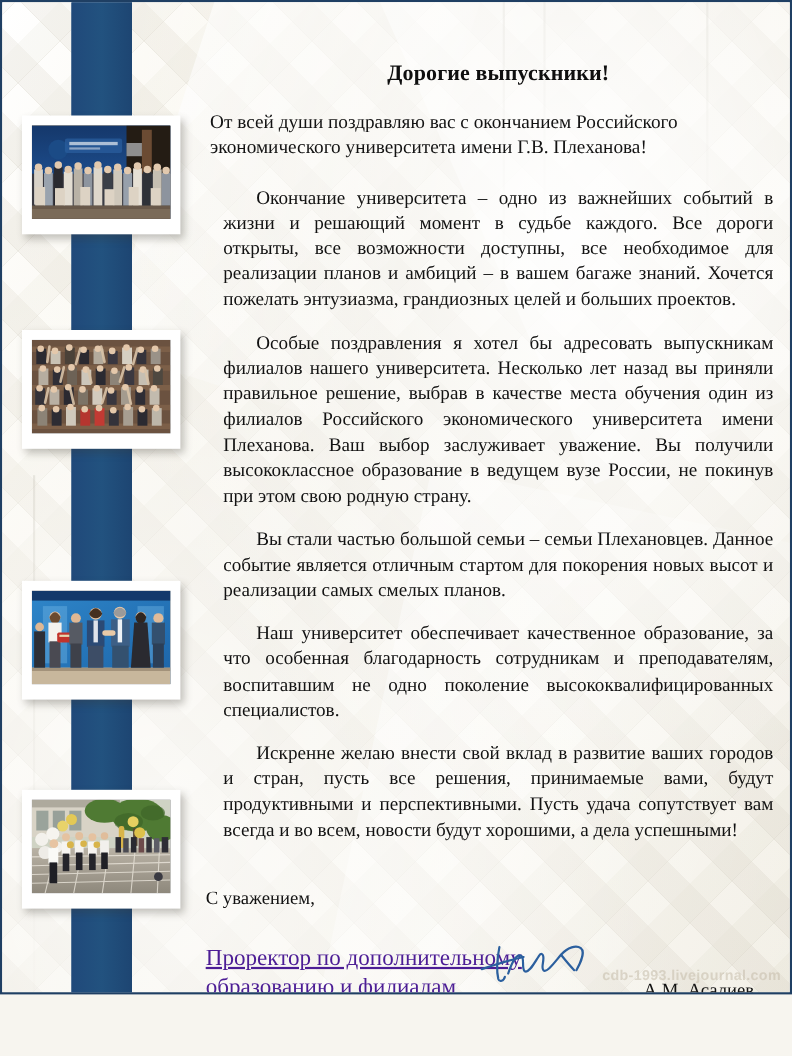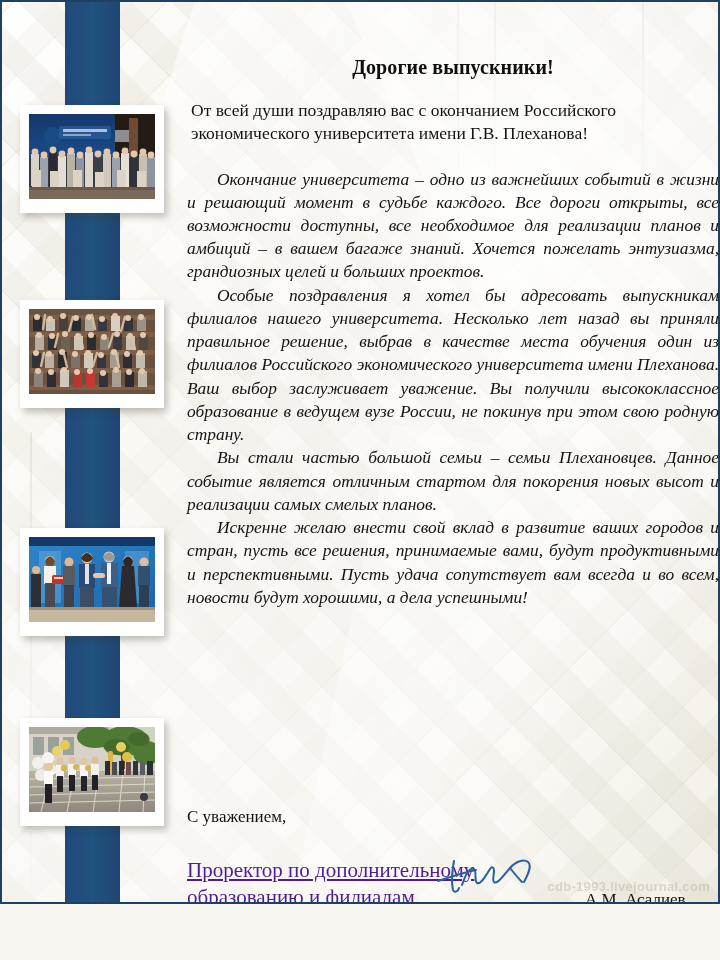--- a/index.html
+++ b/index.html
@@ -105,29 +105,28 @@
     font-size:17.5px;
     line-height:1.33;
     color:#131313;
     margin:20px 0 0 0;
     padding:0 4px;
   }
   .body-block{
     margin-top:22px;
   }
   .para{
-    margin:0;
+    margin:16px;
     text-align:justify;
     text-justify:inter-word;
     font-size:17.4px;
     line-height:1.335;
     color:#121212;
     text-indent:30px;
     hyphens:none;
-    font-style:italic;
   }
   .para:last-child{ text-align:justify; }
 
   .closing{
     position:absolute;
     left:0;top:805px;width:100%;
   }
   .closing .regards{
     font-size:17px;color:#121212;margin:0;
   }
@@ -530,20 +529,21 @@
   <div id="content">
 
     <h1 class="heading">Дорогие выпускники!</h1>
 
     <p class="subtitle">От всей души поздравляю вас с окончанием Российского экономического университета имени Г.В. Плеханова!</p>
 
     <div class="body-block">
       <p class="para">Окончание университета – одно из важнейших событий в жизни и решающий момент в судьбе каждого. Все дороги открыты, все возможности доступны, все необходимое для реализации планов и амбиций – в вашем багаже знаний. Хочется пожелать энтузиазма, грандиозных целей и больших проектов.</p>
       <p class="para">Особые поздравления я хотел бы адресовать выпускникам филиалов нашего университета. Несколько лет назад вы приняли правильное решение, выбрав в качестве места обучения один из филиалов Российского экономического университета имени Плеханова. Ваш выбор заслуживает уважение. Вы получили высококлассное образование в ведущем вузе России, не покинув при этом свою родную страну.</p>
       <p class="para">Вы стали частью большой семьи – семьи Плехановцев. Данное событие является отличным стартом для покорения новых высот и реализации самых смелых планов.</p>
+      <p class="para">Наш университет обеспечивает качественное образование, за что особенная благодарность сотрудникам и преподавателям, воспитавшим не одно поколение высококвалифицированных специалистов.</p>
       <p class="para">Искренне желаю внести свой вклад в развитие ваших городов и стран, пусть все решения, принимаемые вами, будут продуктивными и перспективными. Пусть удача сопутствует вам всегда и во всем, новости будут хорошими, а дела успешными!</p>
     </div>
 
     <div class="closing">
       <p class="regards">С уважением,</p>
 
       <div class="sign-row">
         <div class="sign-title">Проректор по дополнительному
 образованию и филиалам</div>
 

